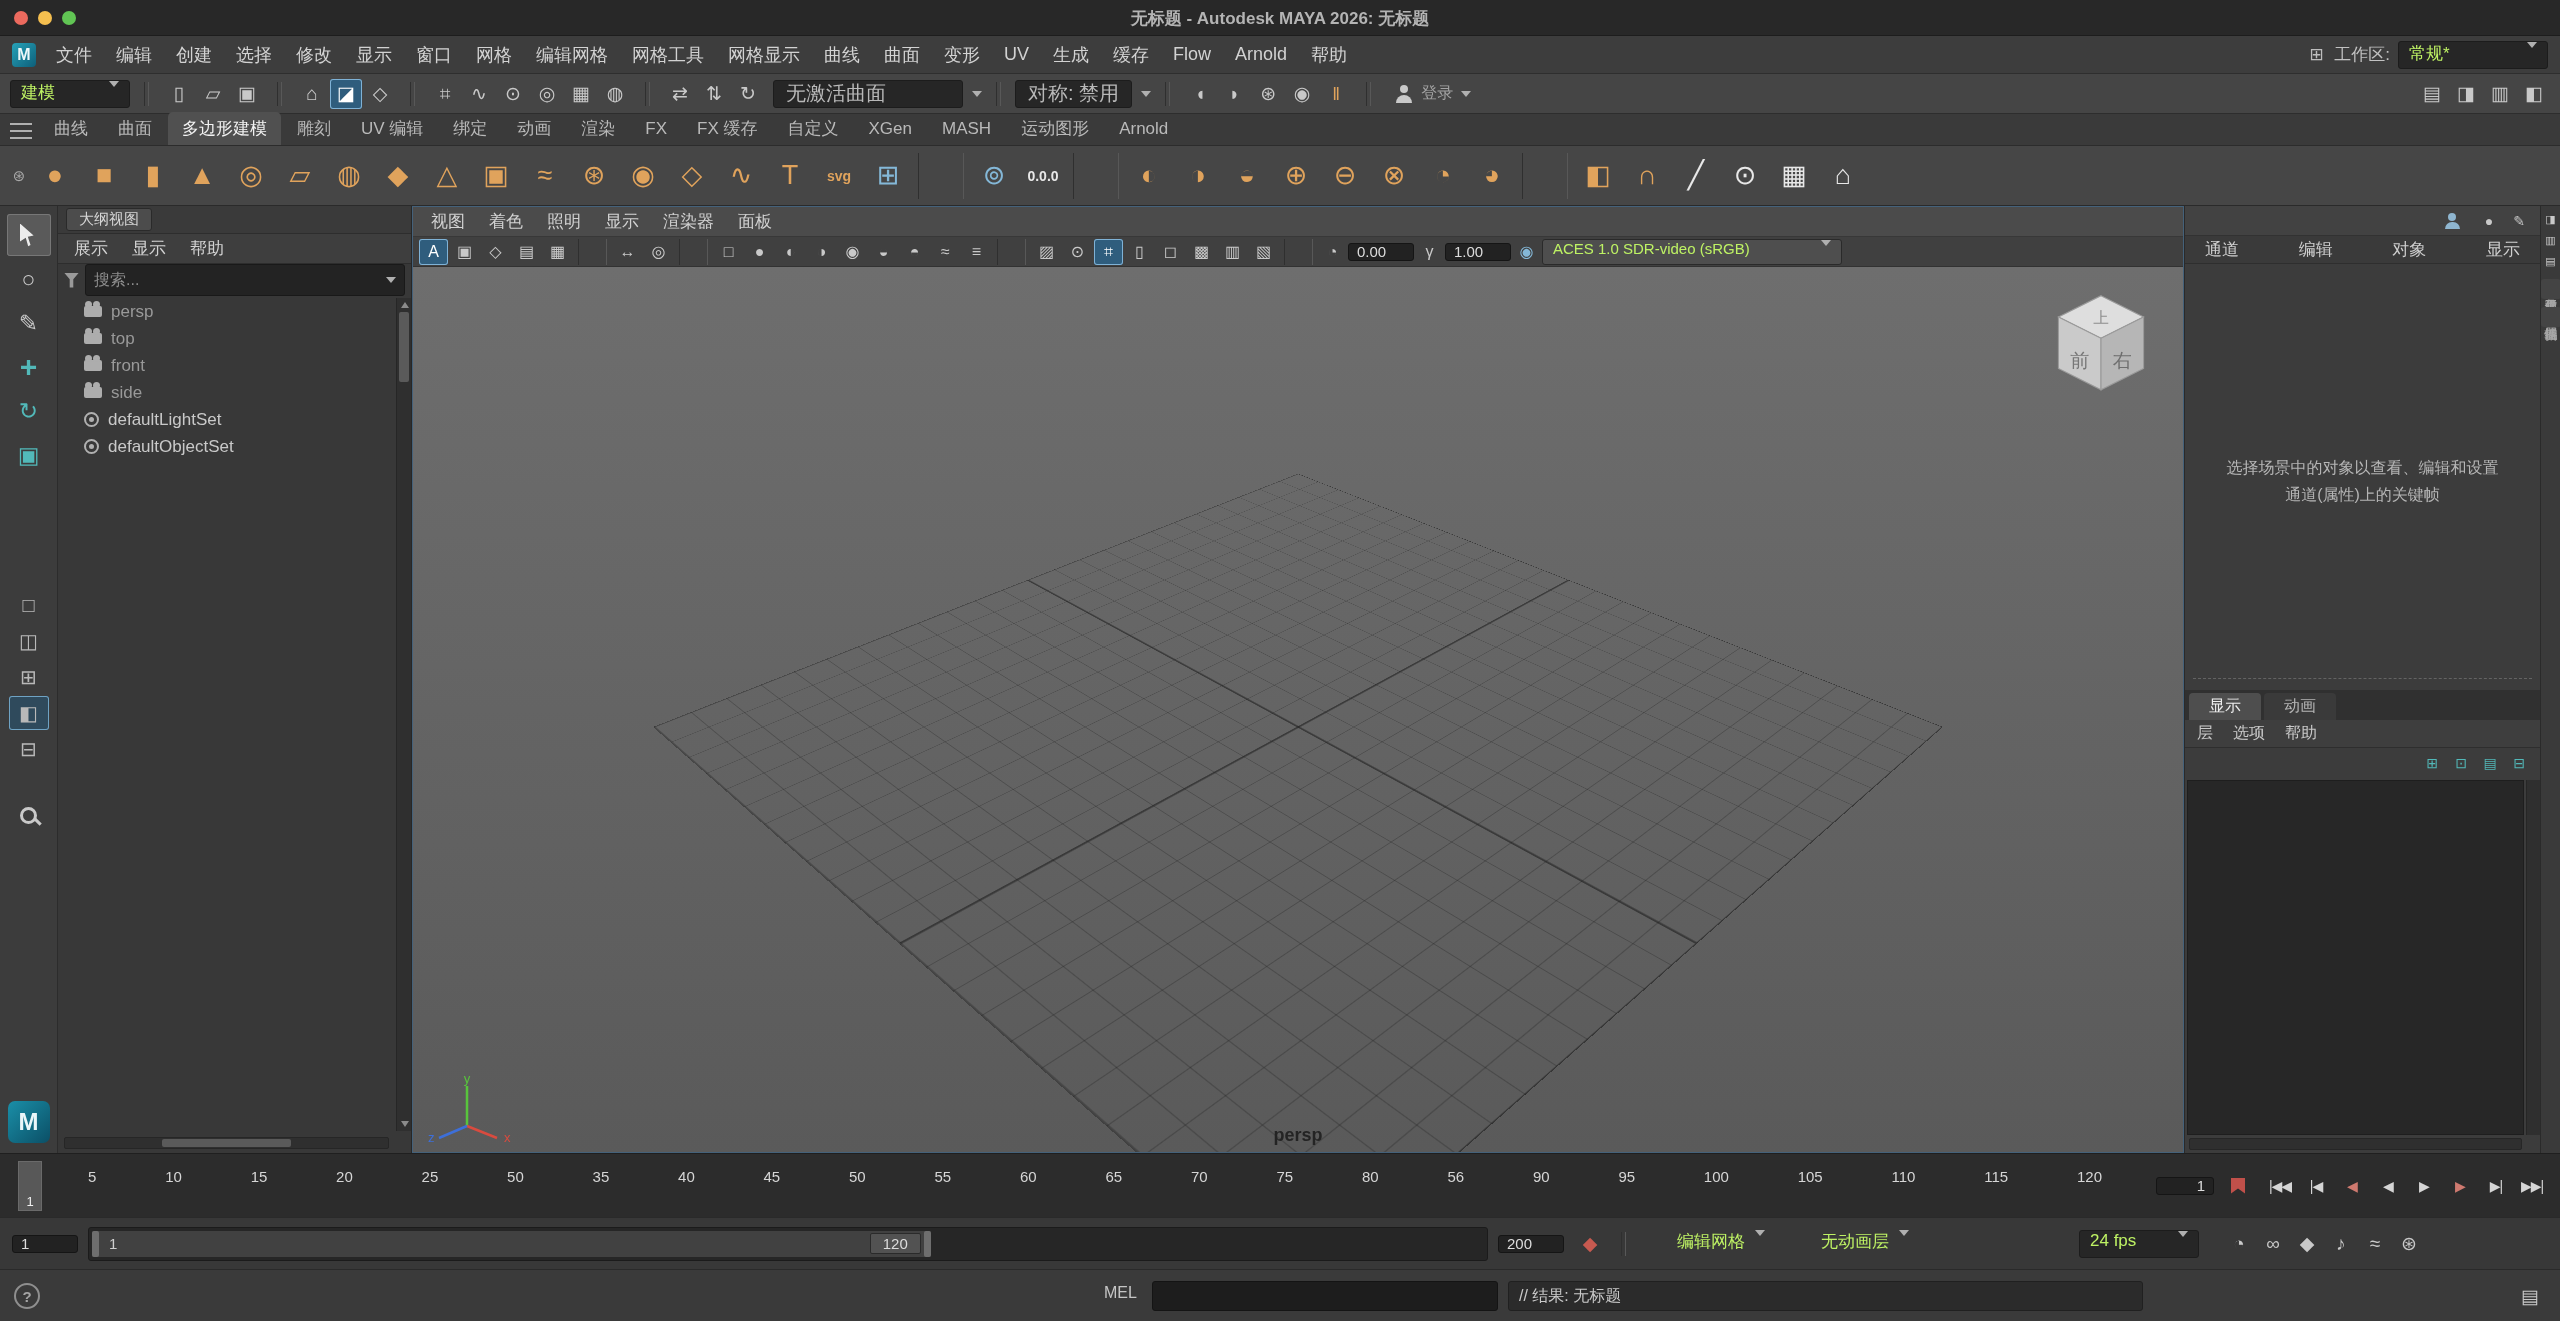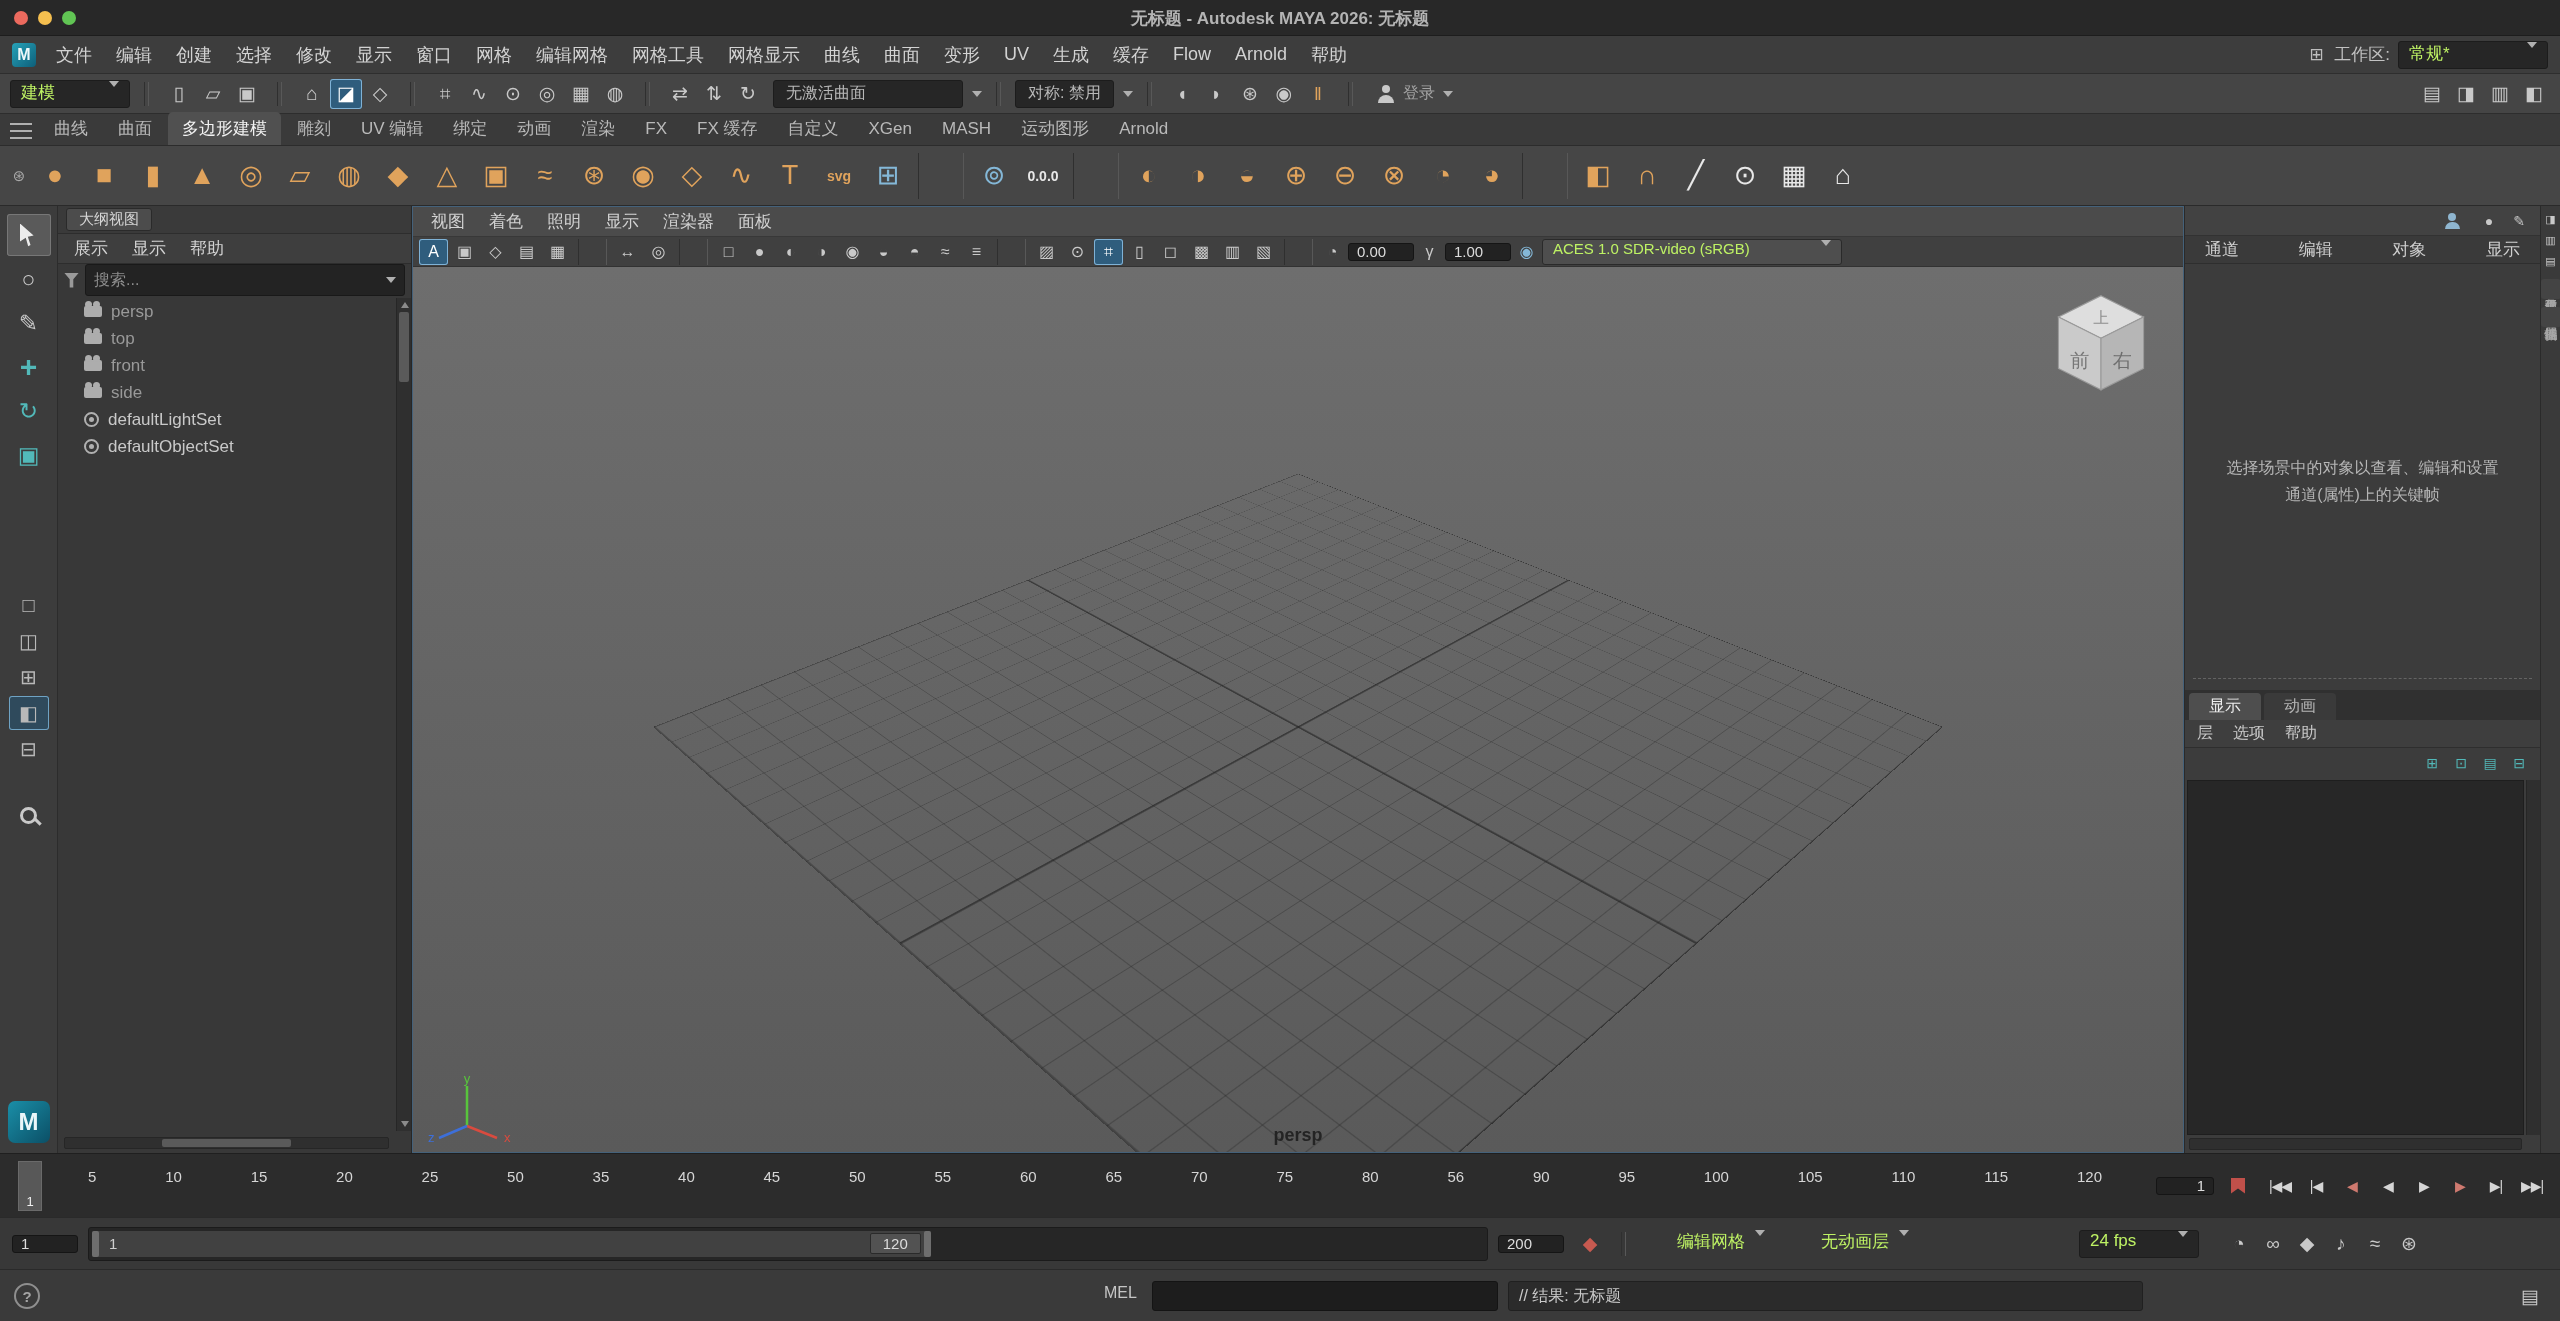--- a/index.html
+++ b/index.html
@@ -36,21 +36,21 @@
   .gi{width:32px;height:30px;display:flex;align-items:center;justify-content:center;background:transparent;border:none;border-radius:3px;cursor:default}
   .gi .g{font-size:19px;color:#c9c9c9;pointer-events:none;line-height:1}
   .gi.active{background:#2f5d7d;box-shadow:inset 0 0 0 1px #7fb2d6}
   .gi.active .g{color:#fff}
   .gi.orange .g{color:#e0a35c}
   .gi.teal .g,.teal .g{color:#52b9b9}
   .gi.blue .g{color:#84b8d8}
   .gi.light .g{color:#e8e8e8}
   .gi.divider{width:5px;min-width:5px;height:24px;border-left:1px solid #2f2f2f;border-right:1px solid #585858;border-radius:0;margin:0 4px}
   .vdiv{width:5px;height:24px;border-left:1px solid #2f2f2f;border-right:1px solid #585858;margin:0 5px}
-  .sfield{height:28px;display:flex;align-items:center;padding:0 12px;background:#262626;border:1px solid #1c1c1c;border-radius:3px;font-size:16px;color:#b8b8b8;white-space:nowrap}
+  .sfield{height:28px;display:flex;align-items:center;padding:0 12px;background:#262626;border:1px solid #1c1c1c;border-radius:3px;font-size:20px;color:#b8b8b8;white-space:nowrap}
   .person{position:relative;width:18px;height:18px;display:inline-block}
   .person::before{content:"";position:absolute;top:0;left:5px;width:8px;height:8px;border-radius:50%;background:#c9c9c9}
   .person::after{content:"";position:absolute;bottom:0;left:1px;width:16px;height:8px;border-radius:8px 8px 0 0;background:#c9c9c9}
   .signin{display:flex;align-items:center;gap:8px;padding:0 10px;height:30px}
   .signin .lbl{font-size:16px;color:#a3a3a3}
   .rightpush{margin-left:auto}
   .gi .g.keyico::before{content:"◆";color:#c85a50}
 
   
   #shelftabs{top:114px;height:32px;background:#3a3a3a;display:flex;align-items:flex-end;padding:0 6px;border-bottom:1px solid #2c2c2c}

